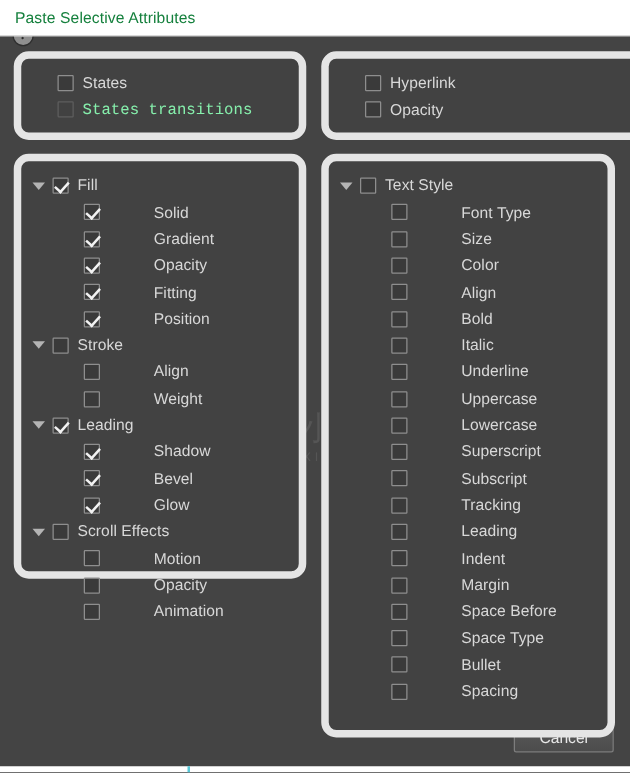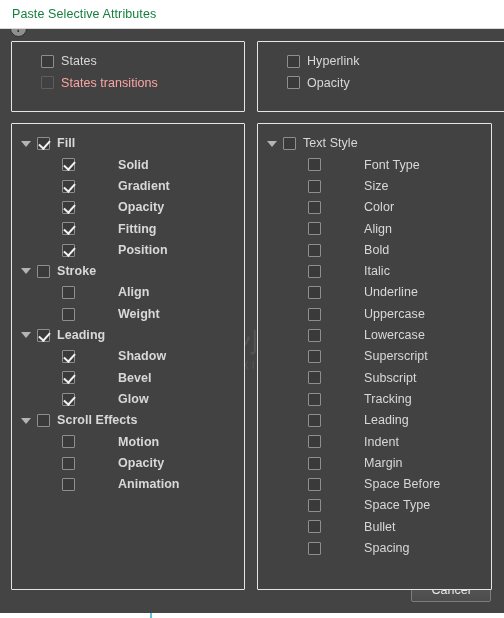--- a/index.html
+++ b/index.html
@@ -62,52 +62,52 @@
   .columns {
     position: absolute;
     left: 0; top: 0;
     width: 504px;
     z-index: 2;
   }
 
   .panel {
     position: absolute;
     background: #424242;
-    border: 1px solid #e5e5e5;
-    border-radius: 1px;
+    border: 6px solid #e5e5e5;
+    border-radius: 12px;
   }
   .panel-inner {
     position: relative;
     padding-top: 9px;
   }
 
   
   .panel-states     { left: 11px;  top: 12px;  width: 234px; height: 71px;  }
   .panel-hyperlink  { left: 257px; top: 12px;  width: 275px; height: 71px;  }
-  .panel-objects    { left: 11px;  top: 94px;  width: 234px; height: 467px; font-weight: bold; }
+  .panel-objects    { left: 11px;  top: 94px;  width: 234px; height: 340px; }
   .panel-text       { left: 257px; top: 94px;  width: 235px; height: 467px; }
 
   
   .row {
     display: flex;
     align-items: center;
     height: 21.3px;
     position: relative;
     padding-left: 0;
     white-space: nowrap;
   }
 
   .row-label {
     font-size: 12.5px;
     color: #d8d8d8;
     line-height: 1;
     padding-left: 7px;
     letter-spacing: 0.05px;
   }
-  .row.disabled .row-label { color: #fca5a5; }
+  .row.disabled .row-label { color: #86efac; font-family: Liberation Mono, monospace; }
 
   
   .lvl-parent { padding-left: 9px; }
   .lvl-child  { padding-left: 50px; gap: 36px; }
   .lvl-flat   { padding-left: 29px; }
 
   
   .tri {
     width: 0; height: 0;
     border-left: 5px solid transparent;

